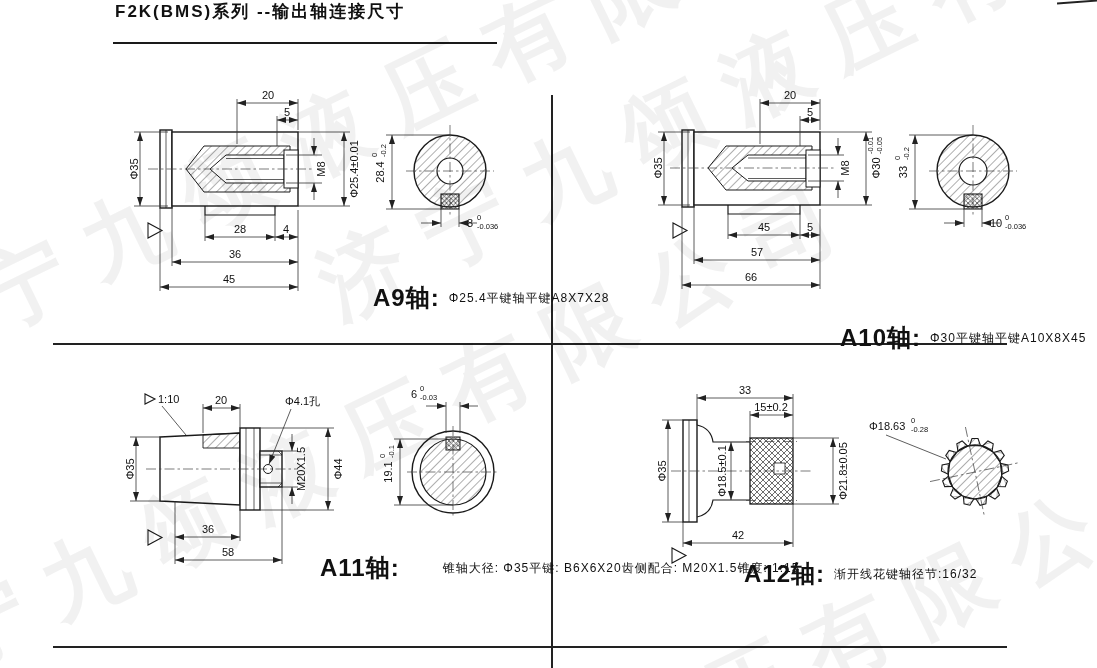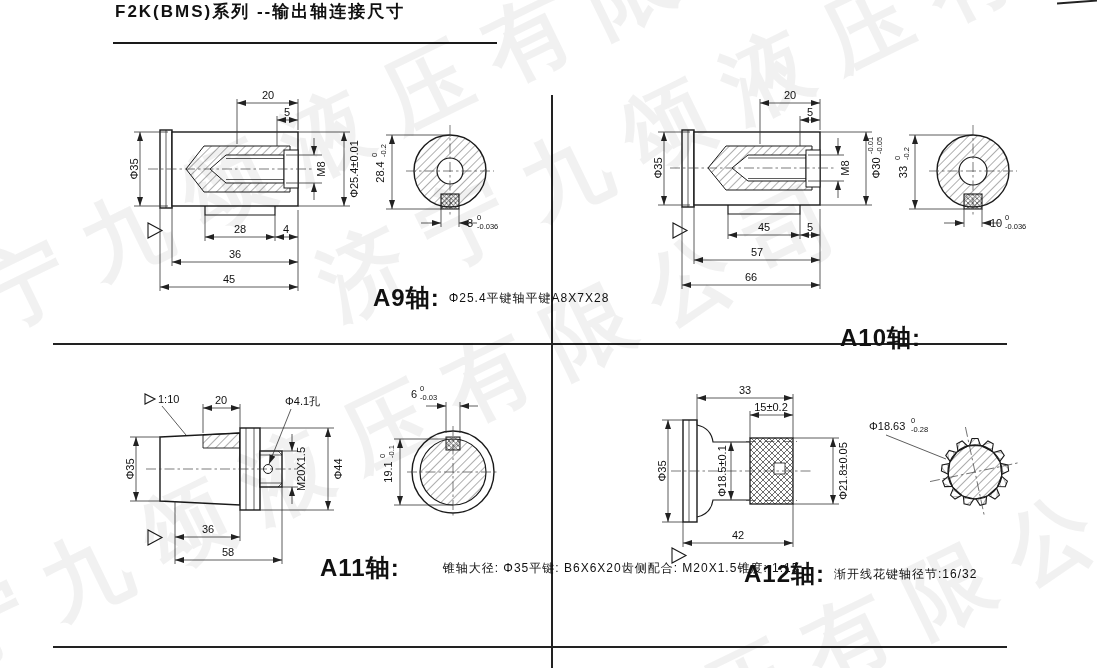--- a/index.html
+++ b/index.html
@@ -377,20 +377,24 @@
   <div class="shaft-label" style="left:373px;top:282px;">
     <span class="shaft-name">A9轴:</span>
     <span class="shaft-desc">
       <span>Φ25.4平键轴</span>
       <span>平键A8X7X28</span>
     </span>
   </div>
 
   <div class="shaft-label" style="left:840px;top:298px;margin-top:24px;">
     <span class="shaft-name">A10轴:</span>
+    <span class="shaft-desc">
+      <span>Φ30平键轴</span>
+      <span>平键A10X8X45</span>
+    </span>
   </div>
 
   <div class="shaft-label" style="left:320px;top:552px;">
     <span class="shaft-name">A11轴:</span>
     <span class="shaft-desc" style="line-height:21px;margin-left:34px;">
       <span>锥轴大径: Φ35</span>
       <span>平键: B6X6X20</span>
       <span>齿侧配合: M20X1.5</span>
       <span>锥度:  1:15</span>
     </span>

